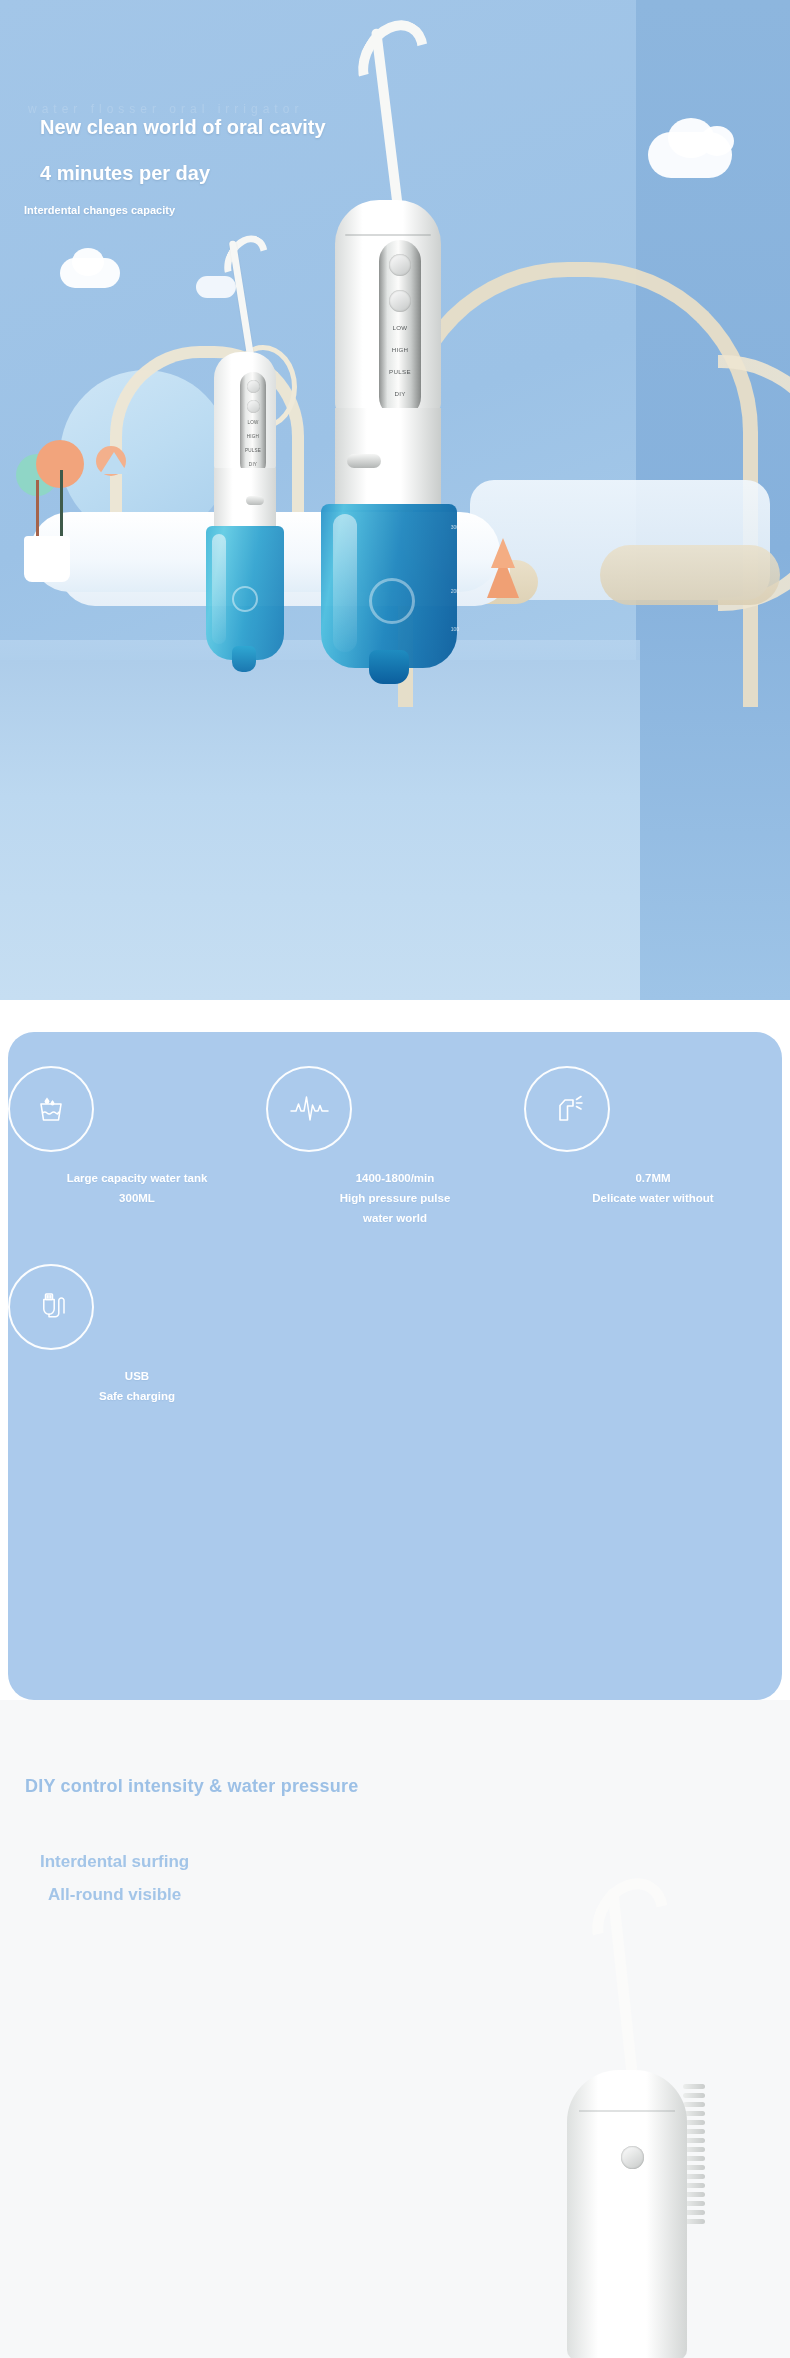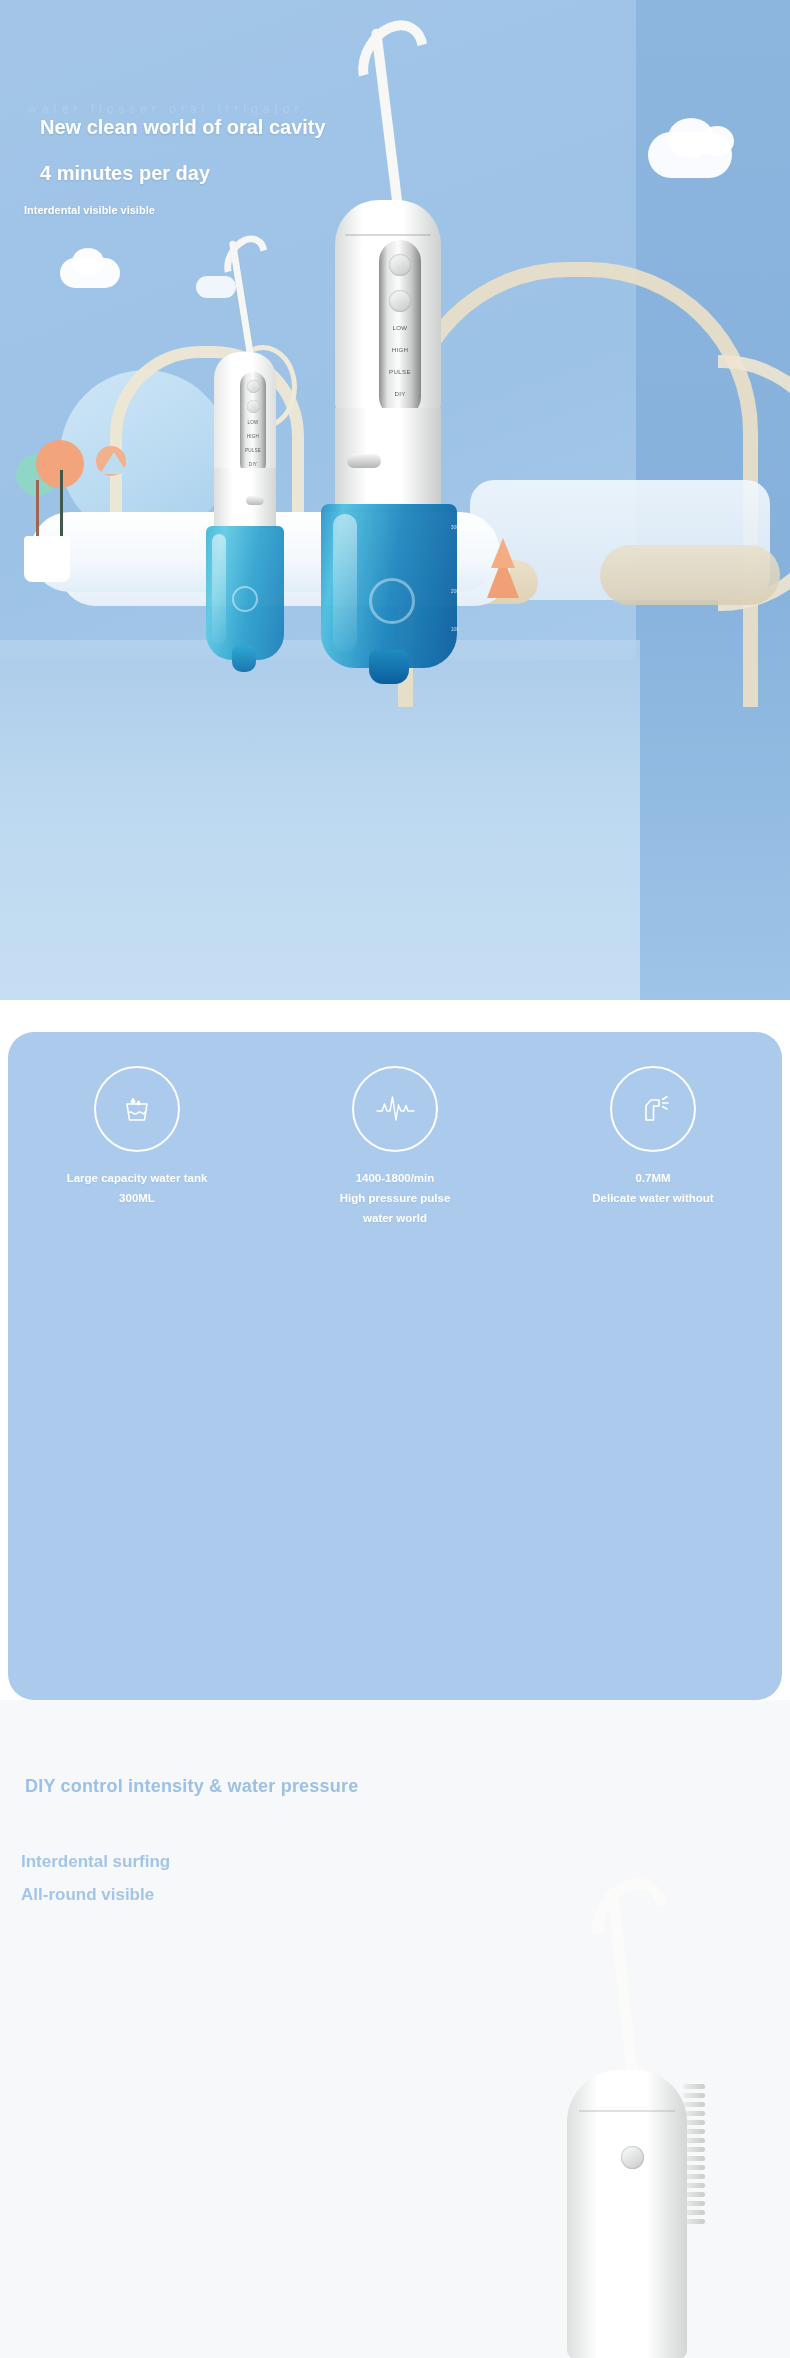--- a/index.html
+++ b/index.html
@@ -142,33 +142,33 @@
   .h1{color:#ffffff;font-size:20px;font-weight:bold;line-height:30px;margin:16px;
        text-shadow:0 1px 2px rgba(80,110,145,.25);white-space:nowrap;}
   .h3{color:#ffffff;font-size:11px;font-weight:bold;margin:14px 0 0 0;
        text-shadow:0 1px 2px rgba(80,110,145,.22);}
 
   
   .features{position:absolute;left:8px;top:1032px;width:774px;height:668px;
         border-radius:26px;background:#abcaec;}
   .feat-grid{position:absolute;left:0;top:34px;width:774px;
         display:grid;grid-template-columns:repeat(3,1fr);row-gap:36px;}
-  .feat{display:flex;flex-direction:column;align-items:center;}
+  .feat{display:flex;flex-direction:column;}
   .feat-circle{width:82px;height:82px;border-radius:50%;border:2px solid rgba(255,255,255,.95);
         display:flex;align-items:center;justify-content:center;margin-bottom:16px;}
   .feat-circle svg{display:block;}
   .feat-line{color:#ffffff;font-size:11.5px;font-weight:bold;line-height:20px;text-align:center;
         text-shadow:0 1px 1px rgba(120,155,195,.2);}
 
   
   .bottom{position:absolute;left:0;top:1700px;width:790px;height:658px;background:#f7f8f9;}
   .b-title{position:absolute;left:25px;top:1776px;color:#9cc0e6;font-size:18px;font-weight:bold;
         letter-spacing:.2px;}
-  .b-sub{position:absolute;left:21px;top:1845px;color:#a3c5e8;font-size:17px;font-weight:bold;
-        line-height:33px;}
+  .b-sub{position:absolute;left:40px;top:1845px;color:#a3c5e8;font-size:17px;font-weight:bold;
+        line-height:33px;text-align:center;}
 
   
   .dev-b{position:absolute;left:555px;top:1888px;width:190px;height:470px;}
   .dev-b .tip{position:absolute;left:62px;top:0;width:11px;height:190px;background:#fbfbfa;
         border-radius:6px;transform:rotate(-6deg);}
   .dev-b .tip-curve{position:absolute;left:40px;top:-12px;width:48px;height:66px;
         border:11px solid #fbfbfa;border-radius:50%;border-right-color:transparent;
         border-bottom-color:transparent;transform:rotate(32deg);}
   .dev-b .body{position:absolute;left:12px;top:182px;width:120px;height:290px;
         background:linear-gradient(90deg,#dde0df 0%,#ffffff 26%,#ffffff 66%,#d3d6d5 100%);
@@ -266,21 +266,21 @@
       <div class="tank-mark" style="top:560px;">200</div>
       <div class="tank-mark" style="top:598px;">100</div>
       <div class="tank-btn"></div>
       <div class="nozzle"></div>
     </div>
 
     <div class="watermark">water flosser oral irrigator</div>
     <div class="hero-text">
       <p class="h1">New clean world of oral cavity</p>
       <p class="h1">4 minutes per day</p>
-      <p class="h3">Interdental visible visible</p>
+      <p class="h3">Interdental changes capacity</p>
     </div>
   </section>
 
   <section class="features">
     <div class="feat-grid">
 
       <div class="feat">
         <div class="feat-circle">
           <span>
           <svg width="40" height="40" viewBox="0 0 40 40" fill="none" stroke="#ffffff" stroke-width="1.6" stroke-linecap="round" stroke-linejoin="round">
@@ -318,20 +318,34 @@
             <path d="M29.5 10.5 L34 7.5"></path>
             <path d="M29.5 14 H35"></path>
             <path d="M29.5 17.5 L34 20"></path>
           </svg>
             </span>
         </div>
         <div class="feat-line">0.7MM</div>
         <div class="feat-line">Delicate water without</div>
       </div>
 
+      <div class="feat">
+        <div class="feat-circle">
+          <span>
+          <svg width="40" height="40" viewBox="0 0 40 40" fill="none" stroke="#ffffff" stroke-width="1.5" stroke-linecap="round" stroke-linejoin="round">
+            <rect x="14.5" y="7" width="7" height="5.5" rx="0.8"></rect>
+            <path d="M16.2 8.4 v2.7 M18 8.4 v2.7 M19.8 8.4 v2.7"></path>
+            <path d="M12.8 12.5 H23.2 V22 a5.2 5.2 0 0 1 -10.4 0 z"></path>
+            <path d="M18 27.2 v2.6 h6.2 a3.6 3.6 0 0 0 3.6 -3.6 V13.6 a2.6 2.6 0 1 1 5.2 0 V26"></path>
+          </svg>
+            </span>
+        </div>
+        <div class="feat-line">USB</div>
+        <div class="feat-line">Safe charging</div>
+      </div>
 
     </div>
   </section>
 
   <section class="bottom"></section>
   <div class="b-title">DIY control intensity &amp; water pressure</div>
   <div class="b-sub">
     <div>Interdental surfing</div>
     <div>All-round visible</div>
   </div>

